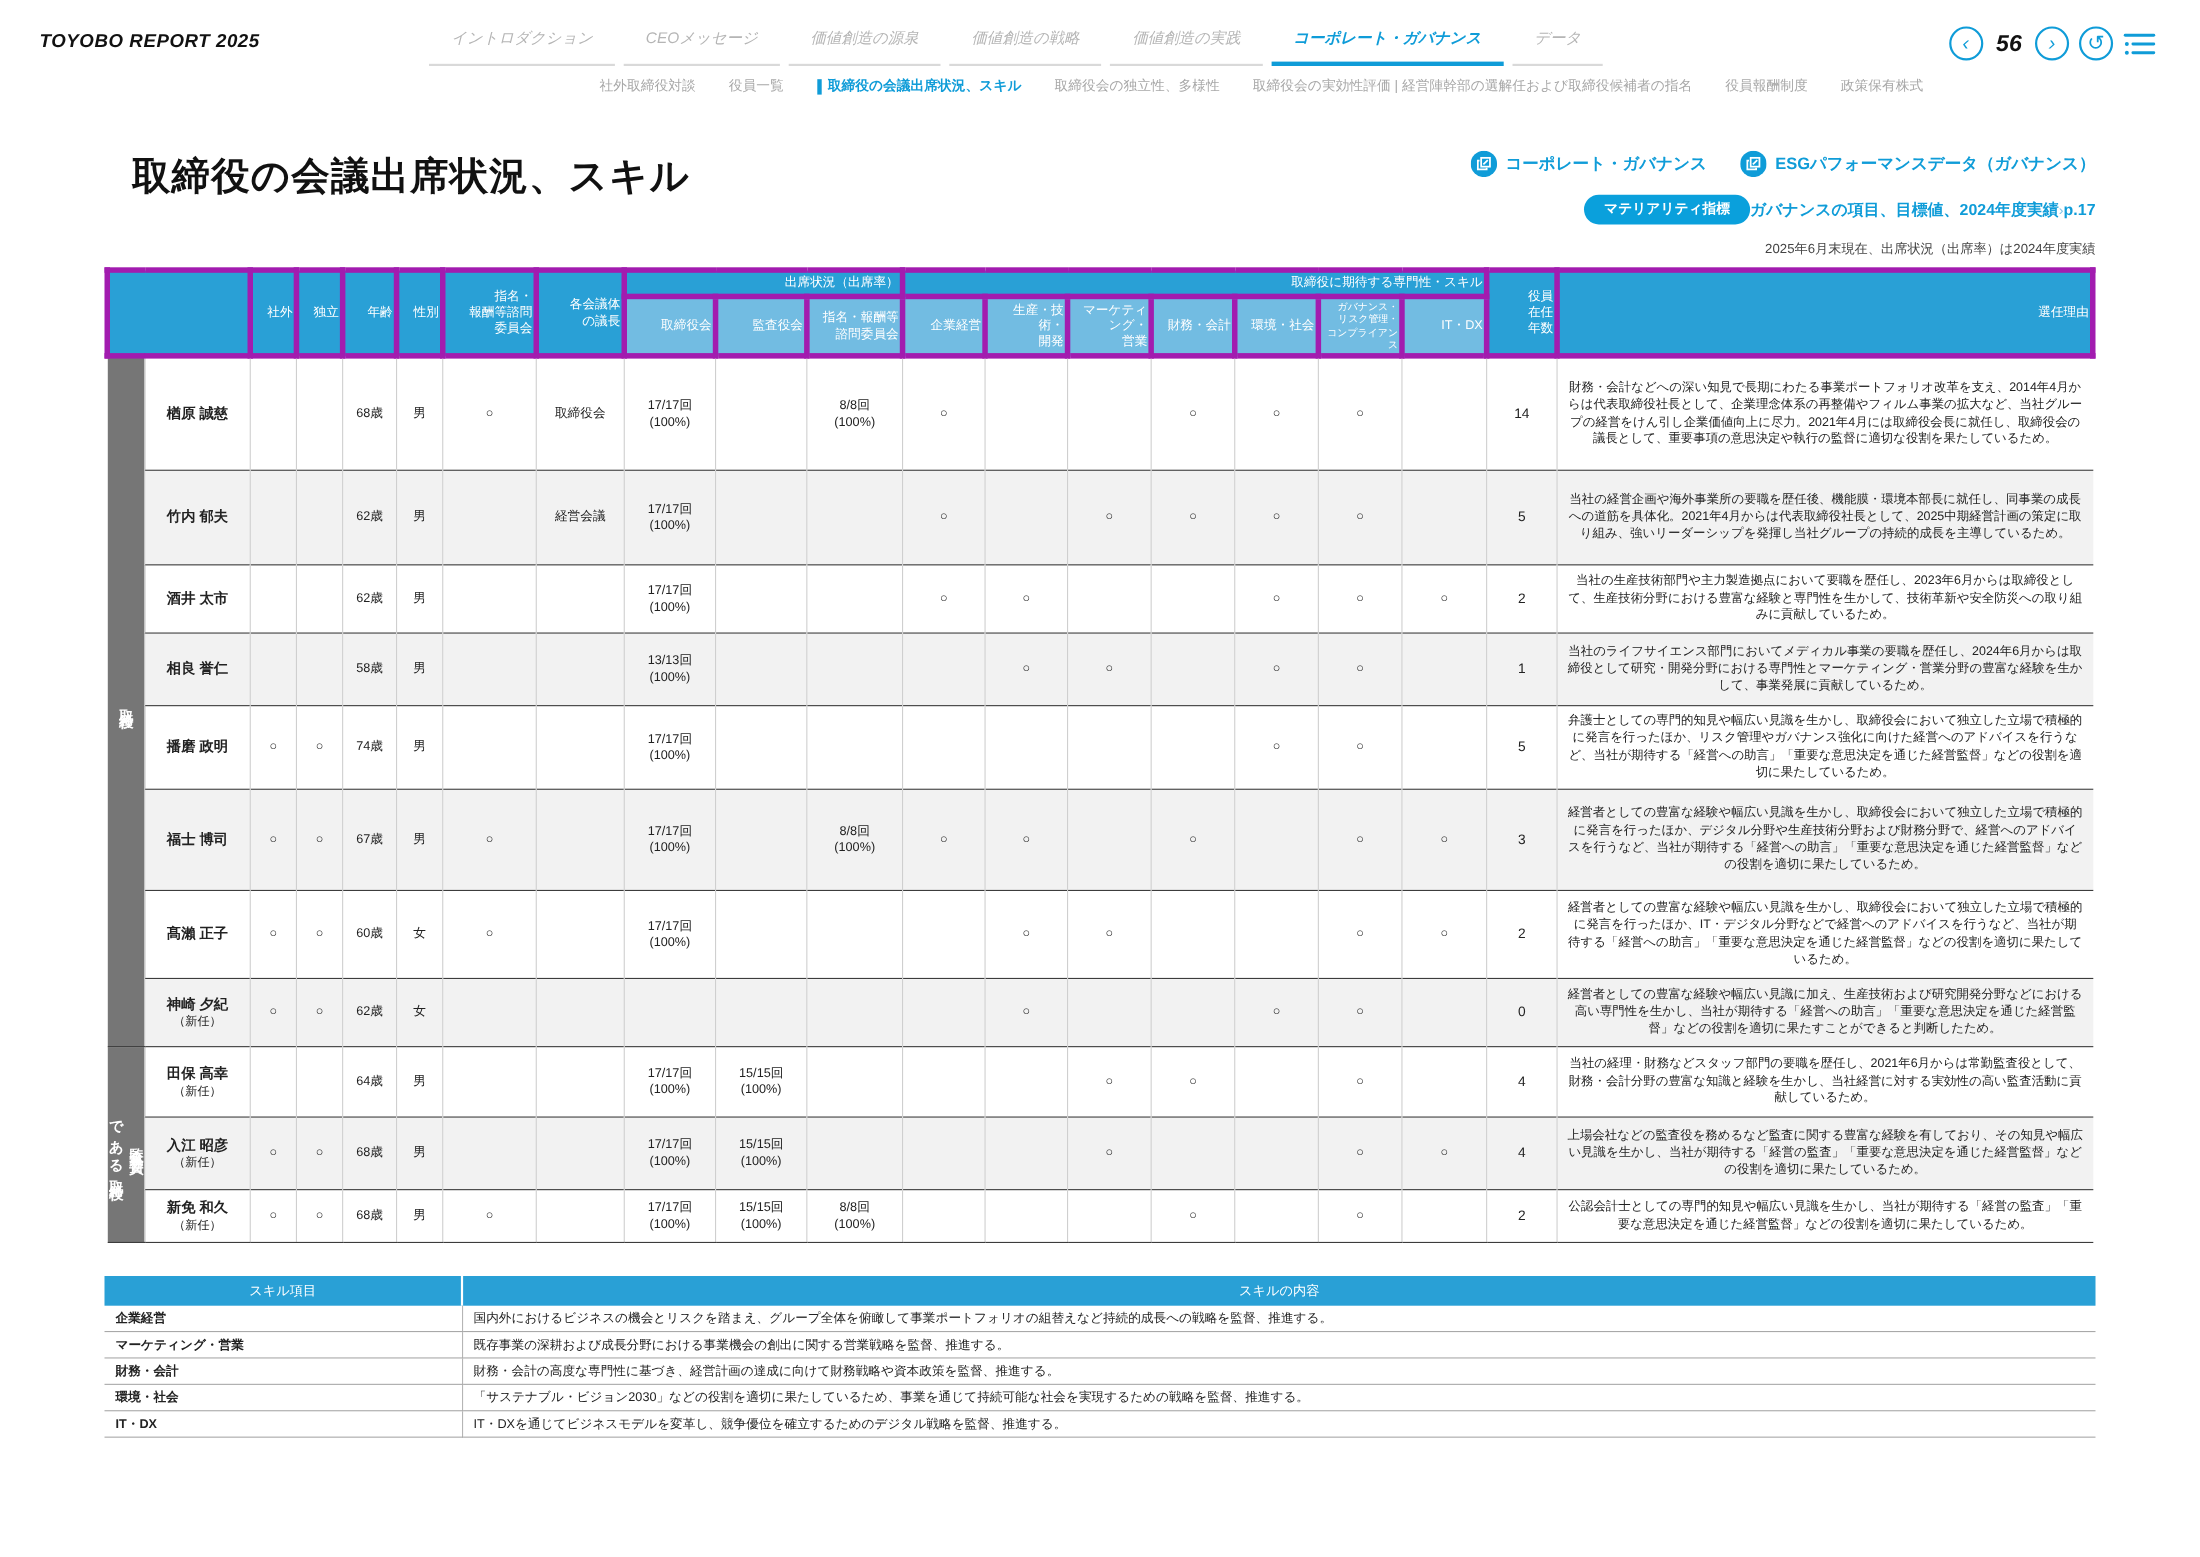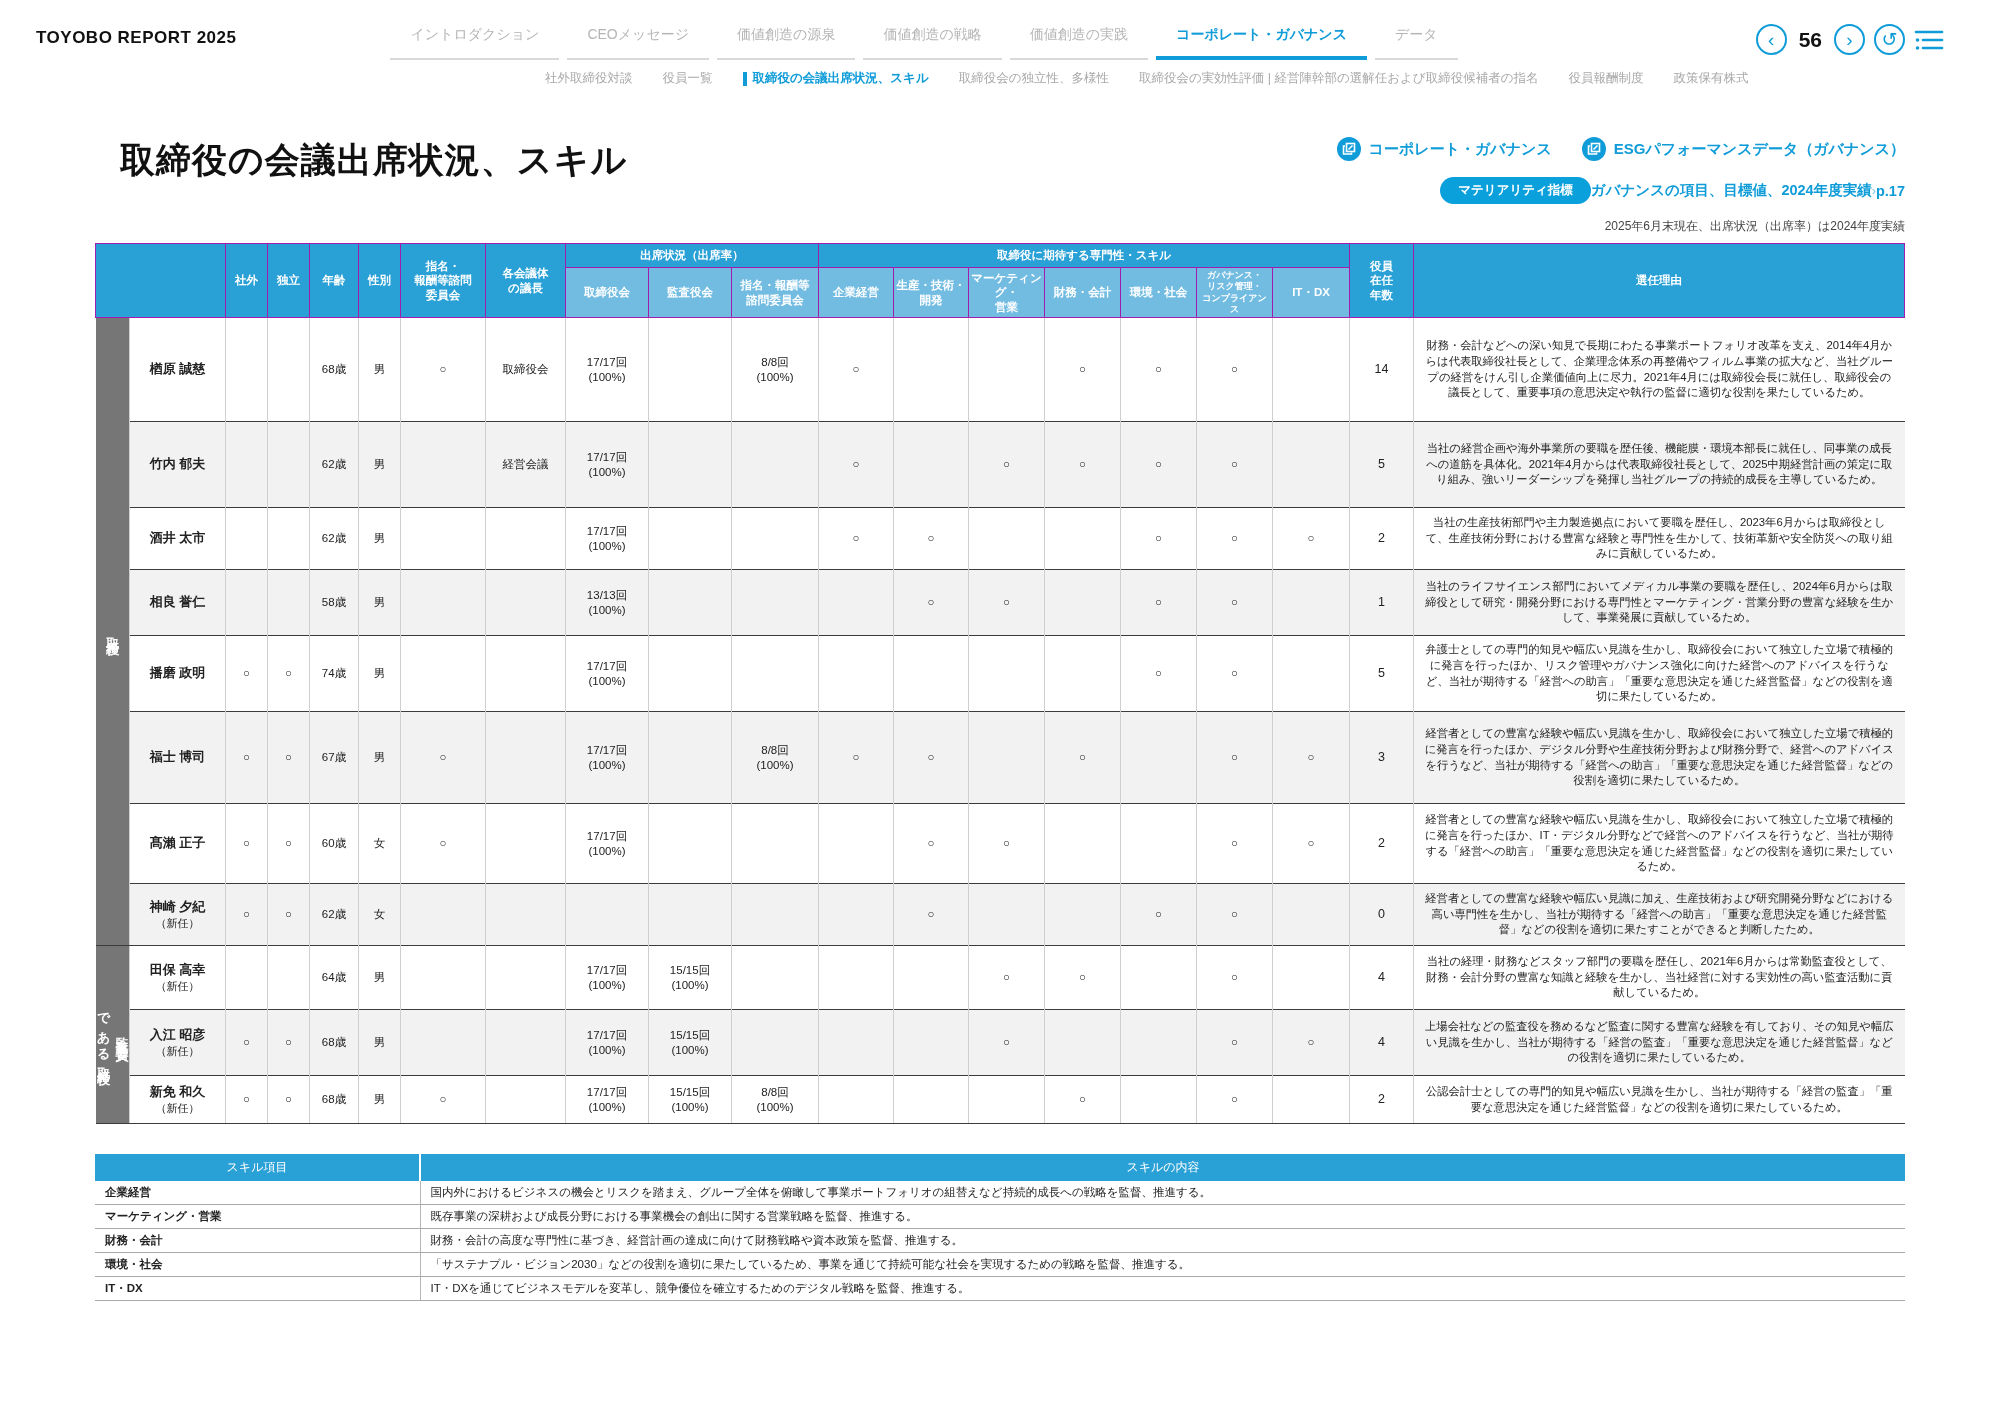--- a/index.html
+++ b/index.html
@@ -1,21 +1,21 @@
 <!DOCTYPE html>
 <html><head>
 <meta charset="utf-8">
 <style>
   html,body{margin:0;padding:0;background:#e8e8e8;}
   *{box-sizing:border-box;}
   .page{width:2000px;height:1415px;background:#fff;position:relative;overflow:hidden;
         font-family:"Liberation Sans","DejaVu Sans",sans-serif;color:#222;}
 
   
-  .topbar{display:flex;align-items:flex-start;padding:20px 56px 0 36px;}
+  .topbar{display:flex;align-items:flex-start;padding:20px 40px 0 36px;font-style:italic;}
   .logo{font-size:17px;font-weight:bold;letter-spacing:.5px;color:#111;padding-top:8px;white-space:nowrap;}
   .tabs{display:flex;margin-left:150px;}
   .tab{padding:6px 20px 12px;border-bottom:2px solid #d9d9d9;margin:0 4px;font-size:14px;
        color:#b5b5b5;white-space:nowrap;cursor:pointer;}
   .tab.active{color:#0f9cd8;border-bottom:4px solid #0f9cd8;font-weight:bold;}
   .pager{margin-left:auto;display:flex;align-items:center;gap:9px;padding-top:4px;}
   .circle-btn{width:31px;height:31px;border:2px solid #0f9cd8;border-radius:50%;color:#0f9cd8;
        display:flex;align-items:center;justify-content:center;font-size:19px;line-height:1;cursor:pointer;background:#fff;}
   .page-num{font-size:21px;font-weight:bold;color:#111;margin:0 3px;}
   .toc-icon{cursor:pointer;display:flex;align-items:center;}
@@ -35,23 +35,23 @@
   .pill-row{display:flex;align-items:center;margin-top:16px;justify-content:center;}
   .pill{background:#0aa0dc;color:#fff;border-radius:14px;padding:5px 18px;font-size:12.5px;font-weight:bold;}
   .pill-link{color:#0f9cd8;font-size:14.5px;font-weight:bold;cursor:pointer;}
   .pill-caret{color:#7fc4e6;font-size:13px;}
   .pill-page{color:#0f9cd8;font-size:14.5px;font-weight:bold;}
   .note-row{margin:14px 95px 8px;text-align:right;font-size:12px;color:#444;}
 
   
   .tbl-wrap{margin:0 95px;}
   table.main{border-collapse:collapse;table-layout:fixed;width:1810px;}
-  table.main thead th{background:#29a0d6;color:#fff;font-weight:bold;font-size:11.5px;
-      border:1px solid #a21caf;white-space:pre-line;line-height:1.25;padding:2px 1px;
-      vertical-align:middle;text-align:center;}
+  table.main thead th{background:#29a0d6;color:#fff;font-weight:normal;font-size:11.5px;
+      border:5px solid #a21caf;white-space:pre-line;line-height:1.25;padding:2px 1px;
+      vertical-align:middle;text-align:right;}
   table.main thead th.light{background:#72bce2;}
   table.main thead th.gov{font-size:9px;}
   table.main thead tr.grp th{height:24px;}
   table.main tbody td{border-top:1px solid #3c3c3c;border-left:1px solid #cfcfcf;
       font-size:11.5px;text-align:center;vertical-align:middle;padding:4px 2px;line-height:1.3;
       white-space:pre-line;color:#222;}
   table.main tbody tr:last-child td{border-bottom:1px solid #3c3c3c;}
   table.main tbody tr.alt td{background:#f2f2f2;}
   table.main td.name{font-size:13px;font-weight:bold;}
   table.main td.name .new{display:block;font-size:11px;font-weight:normal;}

